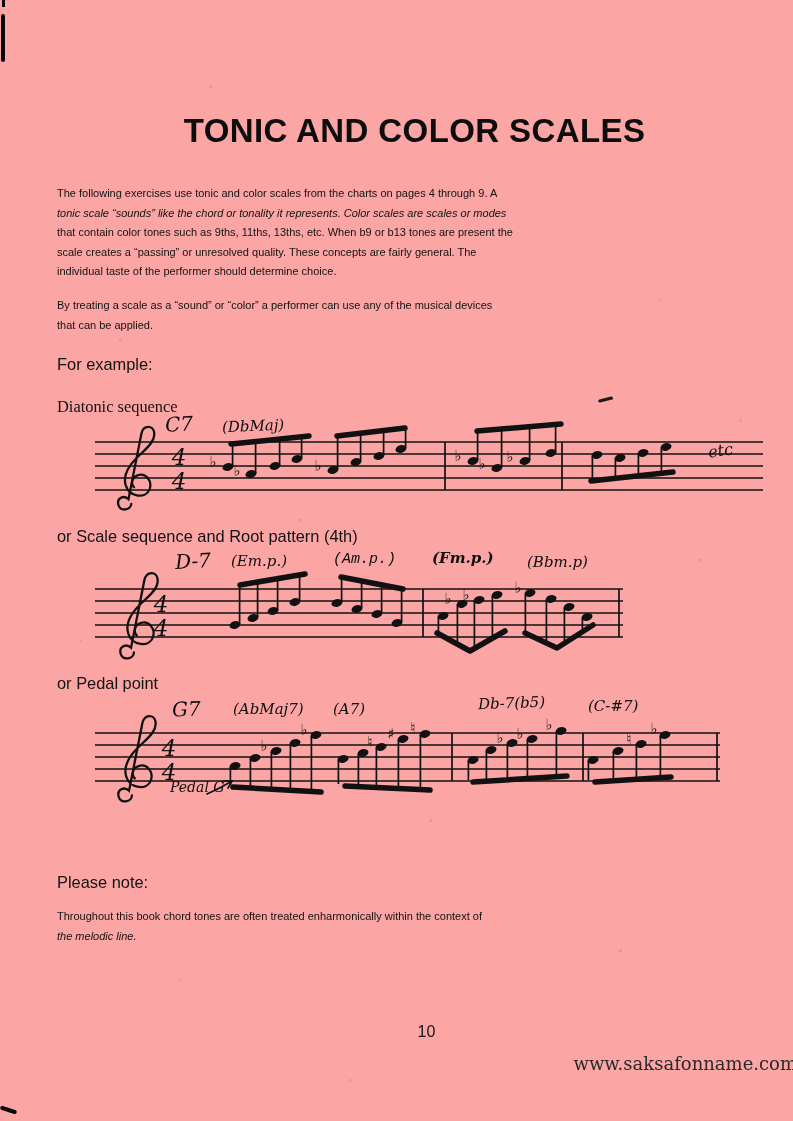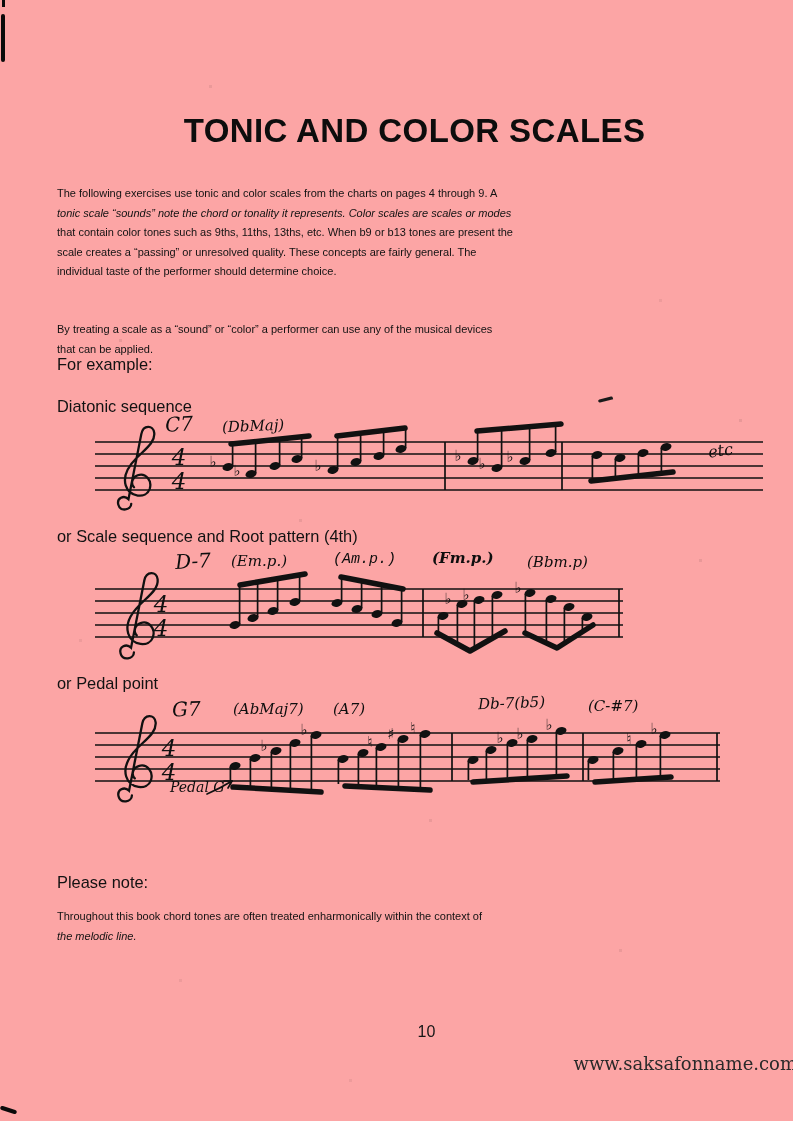--- a/index.html
+++ b/index.html
@@ -76,34 +76,34 @@
   <div class="abs edge-mark-top1"></div>
   <div class="abs edge-mark-top2"></div>
   <div class="abs mark-bottom-left"></div>
   <div class="abs edge-right"></div>
   <div class="abs speckles"></div>
 
   <h1 class="abs title" style="margin:0;">TONIC AND COLOR SCALES</h1>
 
   <div class="abs body-text" style="left:57px;top:184px;width:700px;">
     <div class="ln">The following exercises use tonic and color scales from the charts on pages 4 through 9. A</div>
-    <div class="ln italic">tonic scale “sounds” note the chord or tonality it represents. Color scales are scales or modes</div>
+    <div class="ln italic">tonic scale “sounds” like the chord or tonality it represents. Color scales are scales or modes</div>
     <div class="ln">that contain color tones such as 9ths, 11ths, 13ths, etc. When b9 or b13 tones are present the</div>
     <div class="ln">scale creates a “passing” or unresolved quality. These concepts are fairly general. The</div>
     <div class="ln">individual taste of the performer should determine choice.</div>
   </div>
 
-  <div class="abs body-text" style="left:57px;top:296px;width:700px;margin-top:24px;">
+  <div class="abs body-text" style="left:57px;top:296px;width:700px;">
     <div class="ln">By treating a scale as a “sound” or “color” a performer can use any of the musical devices</div>
     <div class="ln">that can be applied.</div>
   </div>
 
   <div class="abs caption" style="left:57px;top:355px;">For example:</div>
 
-  <div class="abs caption" style="left:57px;top:397px;">Diatonic sequence</div>
+  <div class="abs caption" style="left:57px;top:397px;font-family:Liberation Serif, serif;">Diatonic sequence</div>
   <div class="abs pen-tick"></div>
 
   <div class="staff-wrap" style="left:85px;top:415px;width:690px;height:100px;">
     <svg id="staff1-svg" width="690" height="100" viewBox="0 0 690 100">
         <line x1="10" y1="27" x2="678" y2="27" stroke="#111" stroke-width="1.3"></line>
         <line x1="10" y1="39" x2="678" y2="39" stroke="#111" stroke-width="1.3"></line>
         <line x1="10" y1="51" x2="678" y2="51" stroke="#111" stroke-width="1.3"></line>
         <line x1="10" y1="63" x2="678" y2="63" stroke="#111" stroke-width="1.3"></line>
         <line x1="10" y1="75" x2="678" y2="75" stroke="#111" stroke-width="1.3"></line>
         <line x1="360" y1="27" x2="360" y2="75" stroke="#111" stroke-width="1.7"></line>

